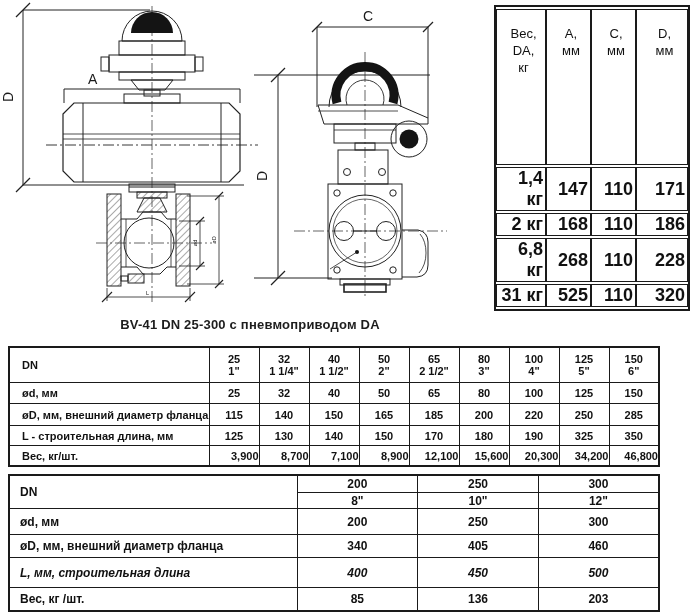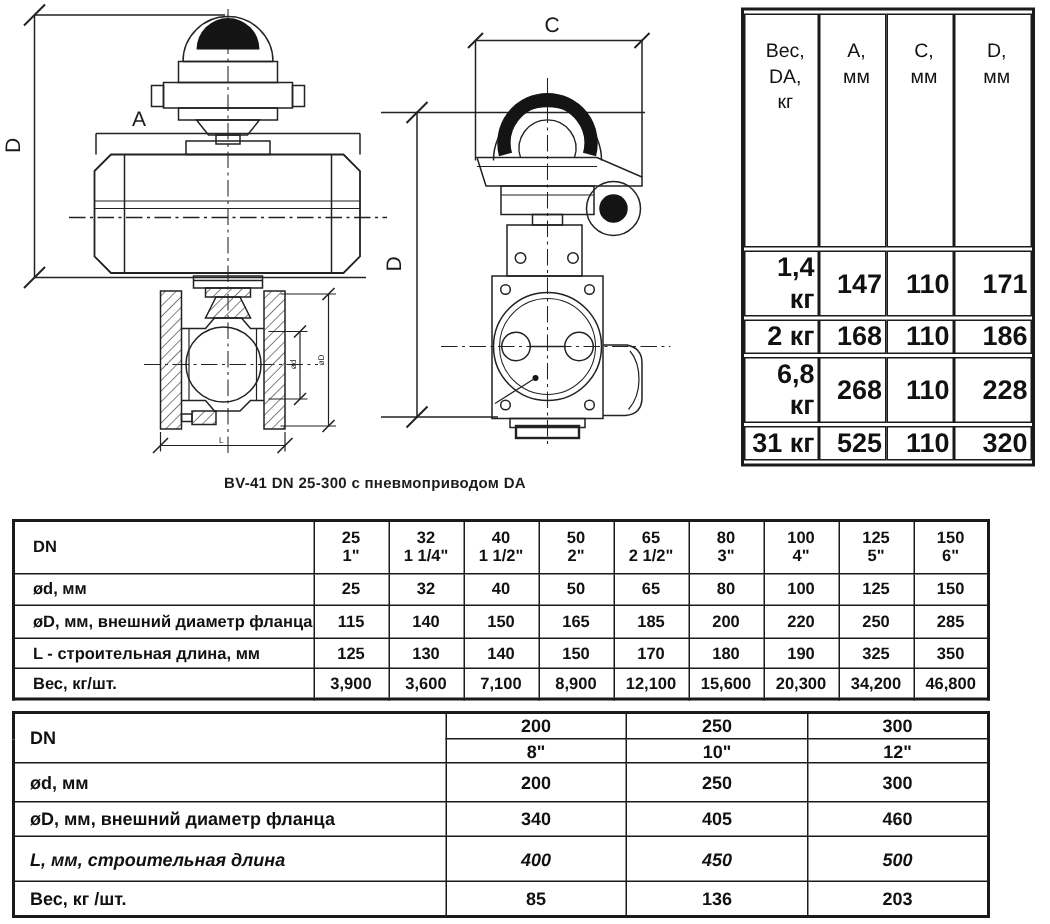--- a/index.html
+++ b/index.html
@@ -5,21 +5,21 @@
   html,body{margin:0;padding:0;}
   body{
     width:700px;height:616px;position:relative;background:#fff;
     font-family:"Liberation Sans", sans-serif;color:#111;overflow:hidden;
   }
   .drawings{position:absolute;left:0;top:0;}
   .dimtxt{font-family:"Liberation Sans",sans-serif;font-size:14px;fill:#1a1a1a;stroke:none;}
   .tinytxt{font-family:"Liberation Sans",sans-serif;font-size:5.5px;fill:#1a1a1a;stroke:none;}
   .caption{
     position:absolute;left:95px;top:317px;width:310px;text-align:center;
-    font-size:10px;font-weight:bold;color:#1d1d1d;letter-spacing:.2px;
+    font-size:13px;font-weight:bold;color:#1d1d1d;letter-spacing:.2px;
   }
   
   .wt{
     position:absolute;left:494px;top:5px;
     border-collapse:separate;border-spacing:0 2px;
     border:2px solid #1a1a1a;background:#fff;
   }
   .wt th,.wt td{border:1px solid #1a1a1a;}
   .wt th{
     height:138px;vertical-align:top;text-align:center;
@@ -32,21 +32,21 @@
   .spec td{border:1.6px solid #1a1a1a;text-align:center;font-weight:bold;padding:0;overflow:hidden;}
   .spec1{top:346px;}
   .spec1 td{font-size:11px;}
   .spec2{top:474px;}
   .spec2 td{font-size:12px;}
   .spec td.lbl{text-align:left;padding-left:12px;}
   .r-dn td{height:34px;}
   .r-s1 td{height:20px;}
   .r-s2 td{height:21px;}
   .r-s3 td{height:19px;}
-  .r-s4 td{height:19px;}
+  .r-s4 td{height:19px;text-align:right;}
   .r2-mm td{height:16px;}
   .r2-in td{height:15px;}
   .r2-a td{height:25px;}
   .r2-b td{height:22px;}
   .r2-c td{height:29px;font-style:italic;}
   .r2-d td{height:22px;}
   .dn2{line-height:15px;}
 </style>
 </head>
 <body>
@@ -320,21 +320,21 @@
     <td>150</td>
     <td>170</td>
     <td>180</td>
     <td>190</td>
     <td>325</td>
     <td>350</td>
   </tr>
   <tr class="r-s4">
     <td class="lbl">Вес, кг/шт.</td>
     <td>3,900</td>
-    <td>3,600</td>
+    <td>8,700</td>
     <td>7,100</td>
     <td>8,900</td>
     <td>12,100</td>
     <td>15,600</td>
     <td>20,300</td>
     <td>34,200</td>
     <td>46,800</td>
   </tr>
 </tbody>
   </table>

